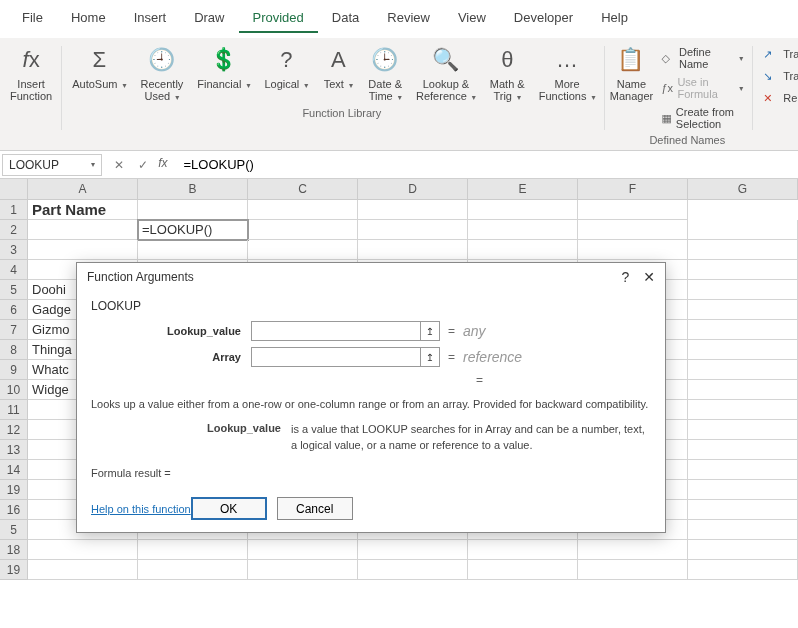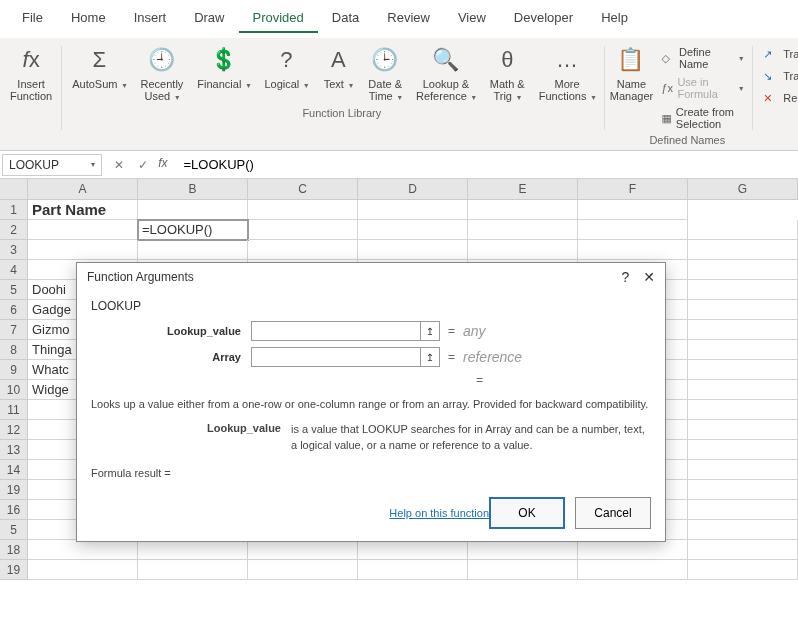--- a/index.html
+++ b/index.html
@@ -53,24 +53,24 @@
 .dlg-row .lab { width: 160px; text-align: right; font-size: 11px; font-weight: bold; padding-right: 10px; }
 .dlg-row input { width: 170px; height: 20px; border: 1px solid #999; padding: 0 4px; font-size: 12px; }
 .dlg-row .ref-btn { width: 20px; height: 20px; border: 1px solid #999; margin-left: -1px; cursor: pointer; display: flex; align-items: center; justify-content: center; font-size: 10px; }
 .dlg-row .eq { margin: 0 8px; color: #666; }
 .dlg-row .hint { color: #999; font-style: italic; font-size: 14px; text-align: right; }
 .dlg-desc { font-size: 11px; color: #444; margin: 10px 0; line-height: 1.4; }
 .dlg-arg { display: flex; font-size: 11px; color: #444; margin: 6px 0; }
 .dlg-arg .argname { width: 200px; text-align: right; font-weight: bold; padding-right: 10px; }
 .dlg-arg .argdesc { flex: 1; line-height: 1.4; }
 .dlg-result { font-size: 11px; color: #444; margin: 14px 0 10px 0; }
-.dlg-footer { display: flex; align-items: center; justify-content: flex-end; padding: 0 14px 12px 14px; }
+.dlg-footer { display: flex; align-items: center; justify-content: flex-start; padding: 0 14px 12px 14px; }
 .dlg-link { color: #1a6fb8; text-decoration: underline; font-size: 11px; cursor: pointer; }
 .dlg-btns { display: flex; gap: 10px; }
-.dlg-btn { width: 76px; height: 32px; border: 1px solid #888; background: #f8f8f8; font-size: 12px; cursor: pointer; }
+.dlg-btn { width: 76px; height: 23px; border: 1px solid #888; background: #f8f8f8; font-size: 12px; cursor: pointer; }
 .dlg-btn.primary { border: 2px solid #2a6fb0; }
 </style>
 </head>
 <body>
 
 <div class="menubar" id="menubar">
     <div class="item">File</div>
     <div class="item">Home</div>
     <div class="item">Insert</div>
     <div class="item">Draw</div>

